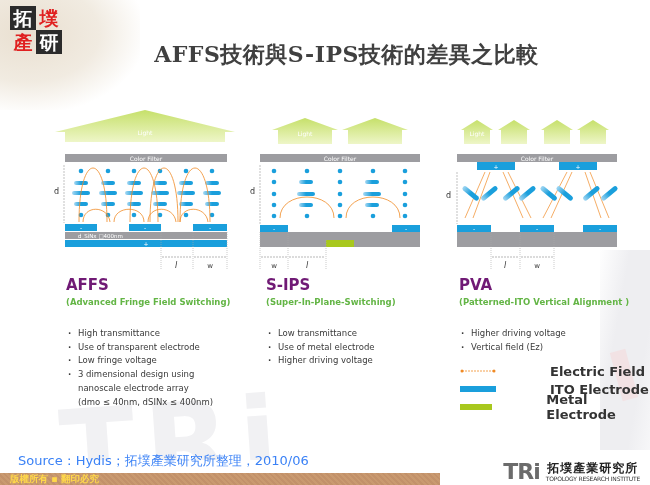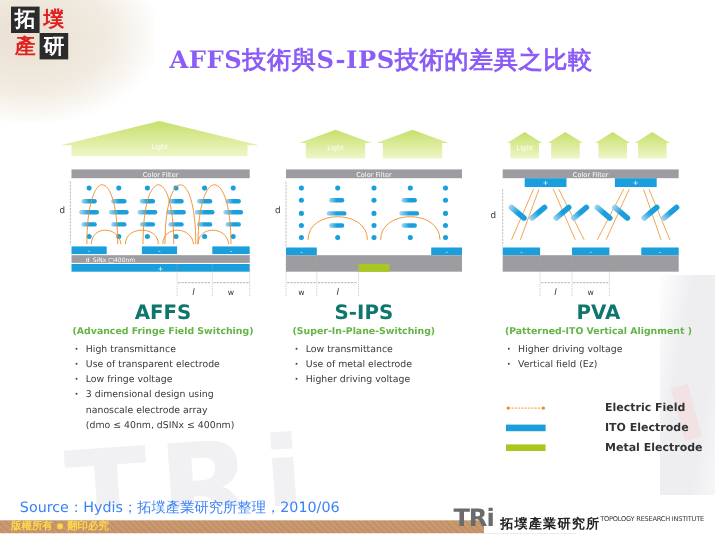--- a/index.html
+++ b/index.html
@@ -17,21 +17,21 @@
   .logo span {
     display: flex; align-items: center; justify-content: center;
     font-family: "DejaVu Serif", serif; font-weight: bold; font-size: 19px; line-height: 1;
   }
   .logo .dk { background: #2b2b2b; color: #ffffff; }
   .logo .rd { color: #e02020; }
 
   .title {
     position: absolute; left: 0; width: 650px; top: 40px; text-align: center;
     padding-left: 43px;
-    font-family: "DejaVu Serif", serif; font-weight: bold; font-size: 22px; color: #8b5cf6;
+    font-family: "DejaVu Serif", serif; font-weight: bold; font-size: 22px; color: #404040;
     letter-spacing: 0.5px;
   }
 
   .watermark {
     position: absolute; right: 0; top: 250px; width: 650px; height: 210px; overflow: hidden;
     pointer-events: none;
   }
   .watermark .w1 {
     position: absolute; left: 60px; top: 130px;
     font-family: "DejaVu Sans", sans-serif; font-weight: bold; font-size: 110px;
@@ -43,31 +43,31 @@
   }
   .watermark .w3 {
     position: absolute; right: 18px; top: 100px; width: 16px; height: 50px;
     background: #f2e2e4; transform: rotate(-15deg);
   }
 
   .panel { position: absolute; top: 110px; }
   .panel svg { display: block; }
 
   .desc { position: absolute; top: 276px; }
-  .desc .name { font-family: "DejaVu Sans", sans-serif; font-weight: bold; font-size: 18px; color: #0f766e; line-height: 18px; text-align: center; }
+  .desc .name { font-family: "DejaVu Sans", sans-serif; font-weight: bold; font-size: 15px; color: #701a75; line-height: 18px; }
   .desc .sub { font-size: 8.5px; color: #63b545; line-height: 13px; font-weight: bold; margin-top: 2px; }
-  .desc ul { list-style: none; margin-top: 3px; }
+  .desc ul { list-style: none; margin-top: 18px; }
   .desc li { font-size: 8.5px; color: #3a3a3a; line-height: 13.7px; padding-left: 12px; position: relative; }
   .desc li::before { content: "·"; position: absolute; left: 2px; top: 0; font-weight: bold; }
   .desc li .cont { display: block; }
 
   .legend { position: absolute; left: 460px; top: 362px; }
   .legend .row { display: flex; align-items: center; height: 18px; }
   .legend .sw { width: 36px; height: 6px; margin-right: 14px; }
-  .legend .lbl { font-size: 10px; color: #333; font-weight: bold; padding-left: 40px; }
+  .legend .lbl { font-size: 13px; color: #333; font-weight: bold; padding-left: 40px; }
 
   .source {
     position: absolute; left: 18px; top: 452px;
     font-family: "DejaVu Sans", sans-serif; font-size: 13px; color: #3b82f6;
   }
 
   .footer-bar {
     position: absolute; left: 0; bottom: 0; width: 524px; height: 12px;
     background: repeating-linear-gradient(45deg, #c99a70 0 2px, #c2916a 2px 4px);
     font-weight: bold;
@@ -79,21 +79,21 @@
     position: absolute; right: 0; bottom: 0; width: 210px; height: 34px; background: #ffffff;
     border-top-left-radius: 16px;
   }
   .tri-logo {
     position: absolute; right: 10px; bottom: 2px; display: flex; align-items: flex-end;
   }
   .tri-logo .tri {
     font-family: "DejaVu Sans", sans-serif; font-weight: bold; font-size: 22px; color: #6b6b6b;
     letter-spacing: -1px; line-height: 22px; margin-right: 6px;
   }
-  .tri-logo .txt { display: flex; flex-direction: row; text-align: center; }
+  .tri-logo .txt { display: flex; flex-direction: column; text-align: center; }
   .tri-logo .zh { font-family: "DejaVu Serif", serif; font-size: 12px; font-weight: bold; color: #222; letter-spacing: 1px; line-height: 14px; }
   .tri-logo .en { font-size: 6px; color: #333; letter-spacing: -0.2px; line-height: 8px; }
 </style>
 </head>
 <body>
 
 <div class="corner-bg"></div>
 
 <div class="logo">
   <span class="dk">拓</span>

